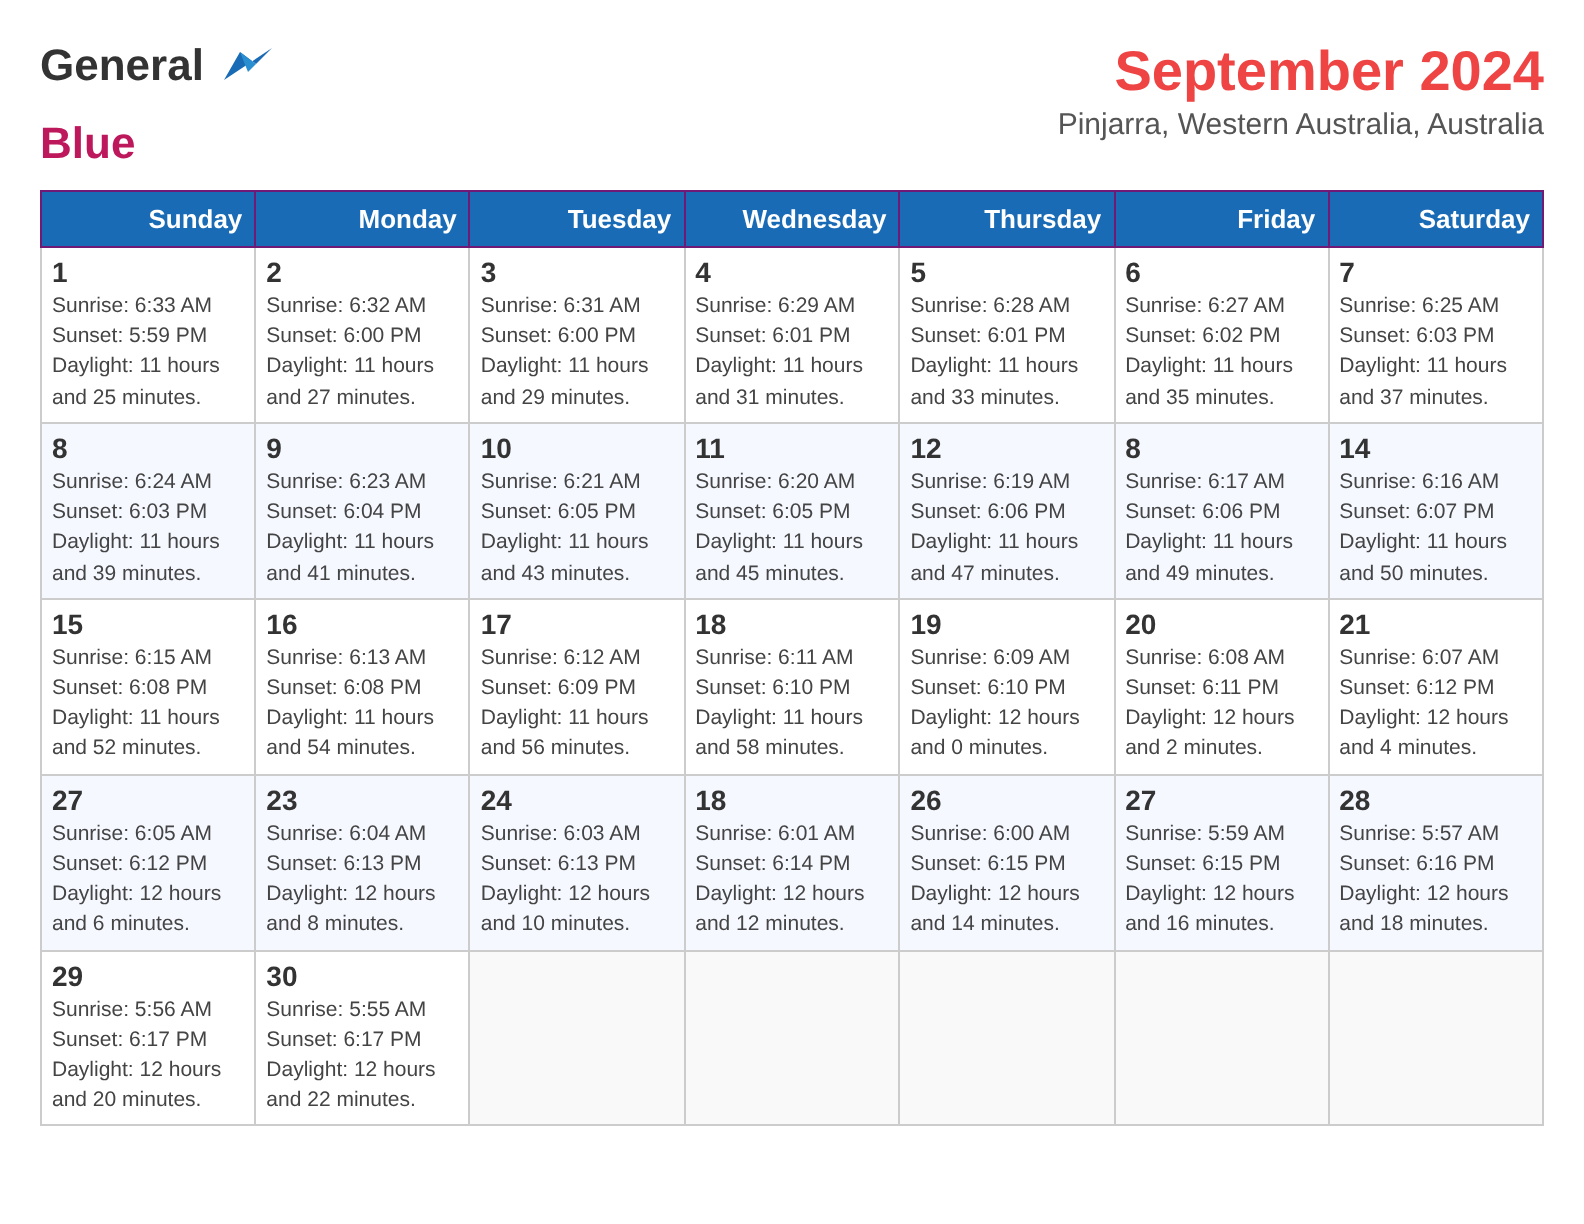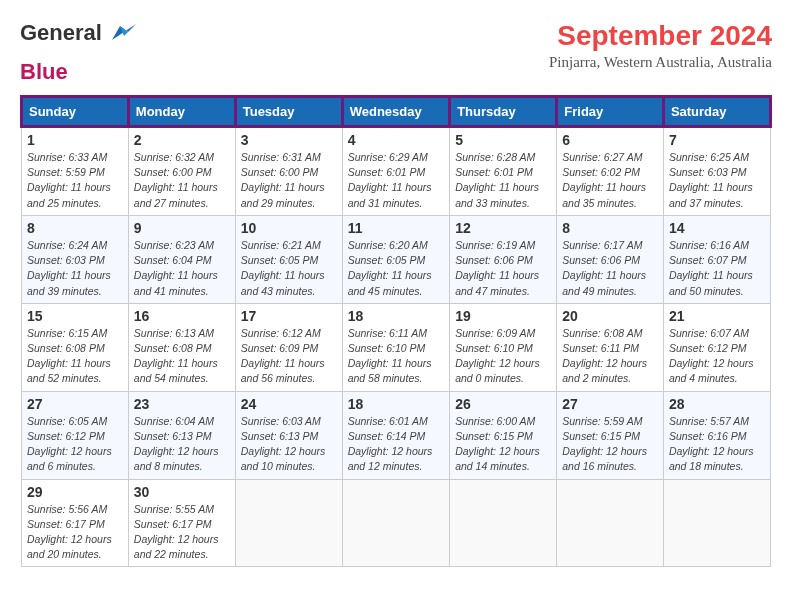--- a/index.html
+++ b/index.html
@@ -31,35 +31,34 @@
     }
     .month-title {
       font-size: 28px;
       font-weight: bold;
       color: #ef4444;
     }
     .location-title {
       font-size: 15px;
       color: #555;
       margin-top: 2px;
-      font-family: Liberation Serif, serif;
     }
     .calendar-table {
       width: 100%;
       border-collapse: collapse;
       font-size: 11px;
     }
     .calendar-table th {
       background: #1a6bb5;
       color: #fff;
-      text-align: left;
+      text-align: right;
       padding: 6px 6px;
       font-size: 13px;
       font-weight: bold;
-      border: 3px solid #701a75;
+      border: 1px solid #701a75;
     }
     .calendar-table td {
       border: 1px solid #ccc;
       vertical-align: top;
       padding: 4px 5px;
       width: 108px;
       min-height: 80px;
       height: 85px;
       background: #fff;
     }
@@ -69,21 +68,20 @@
     .day-number {
       font-size: 14px;
       font-weight: bold;
       color: #333;
       margin-bottom: 2px;
     }
     .day-info {
       font-size: 10.5px;
       color: #444;
       line-height: 1.45;
-      font-style: italic;
     }
     .empty-cell {
       background: #f9f9f9 !important;
     }
   </style>
 </head>
 <body>
 
 <div class="header-area">
   <div class="logo">

